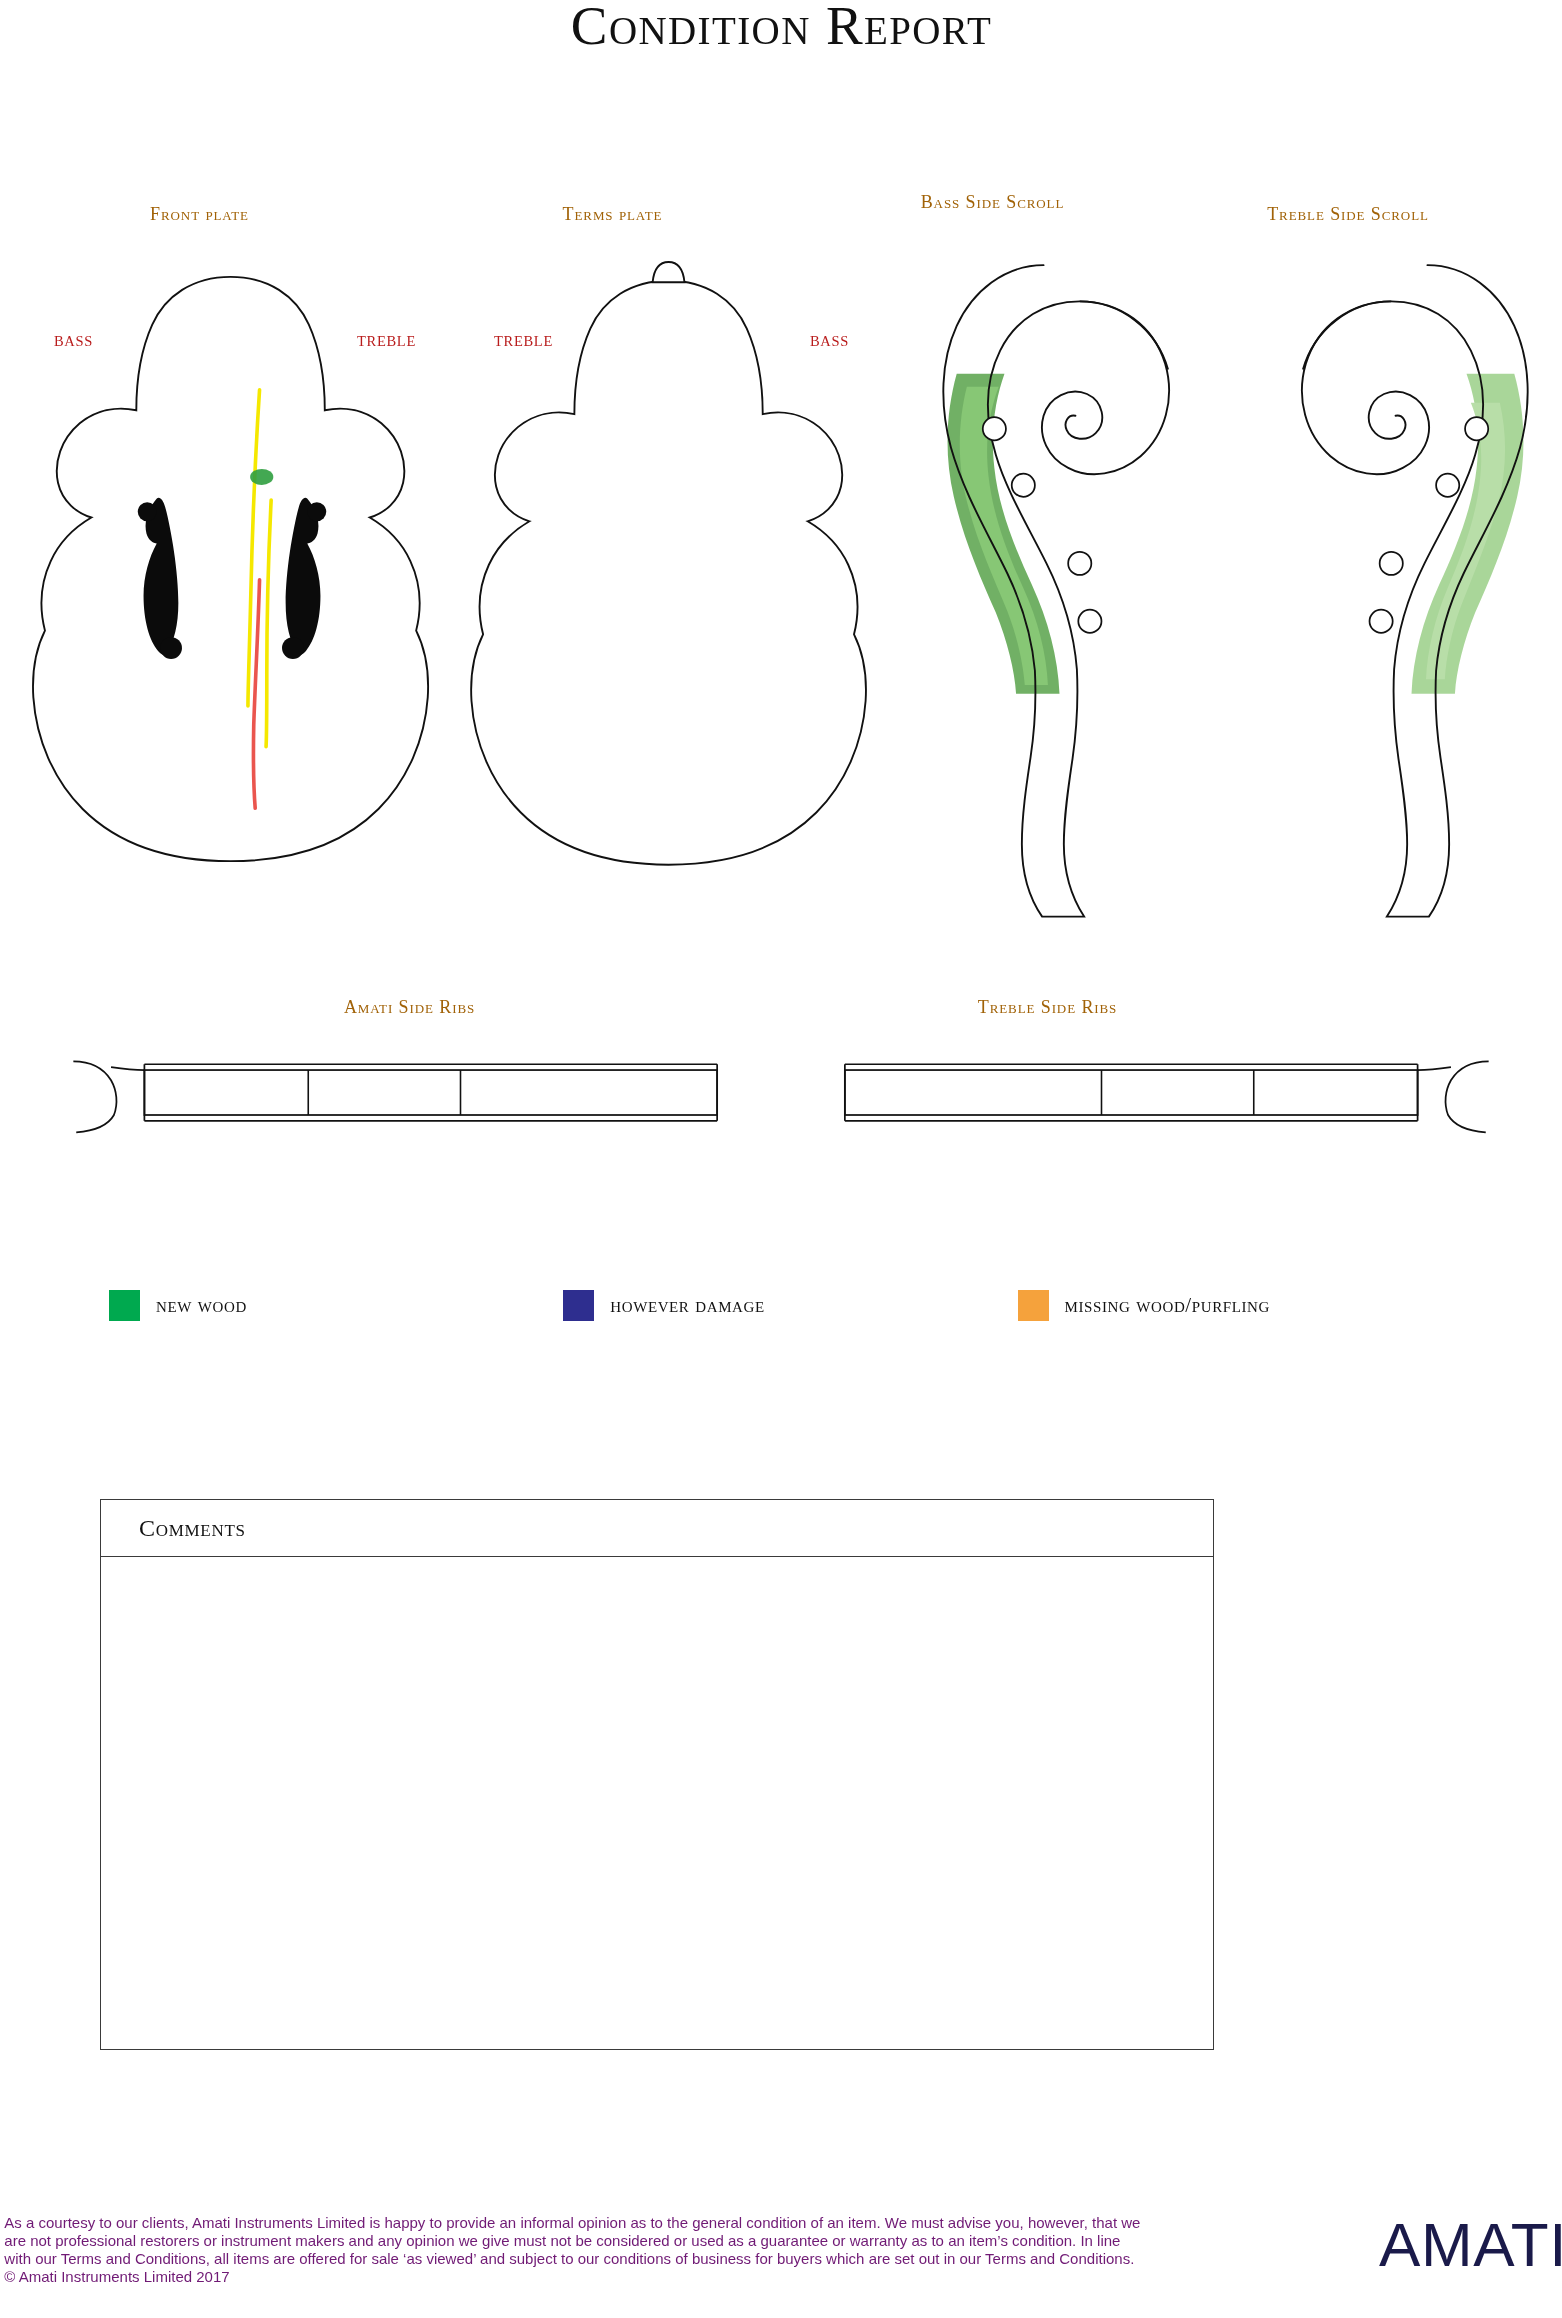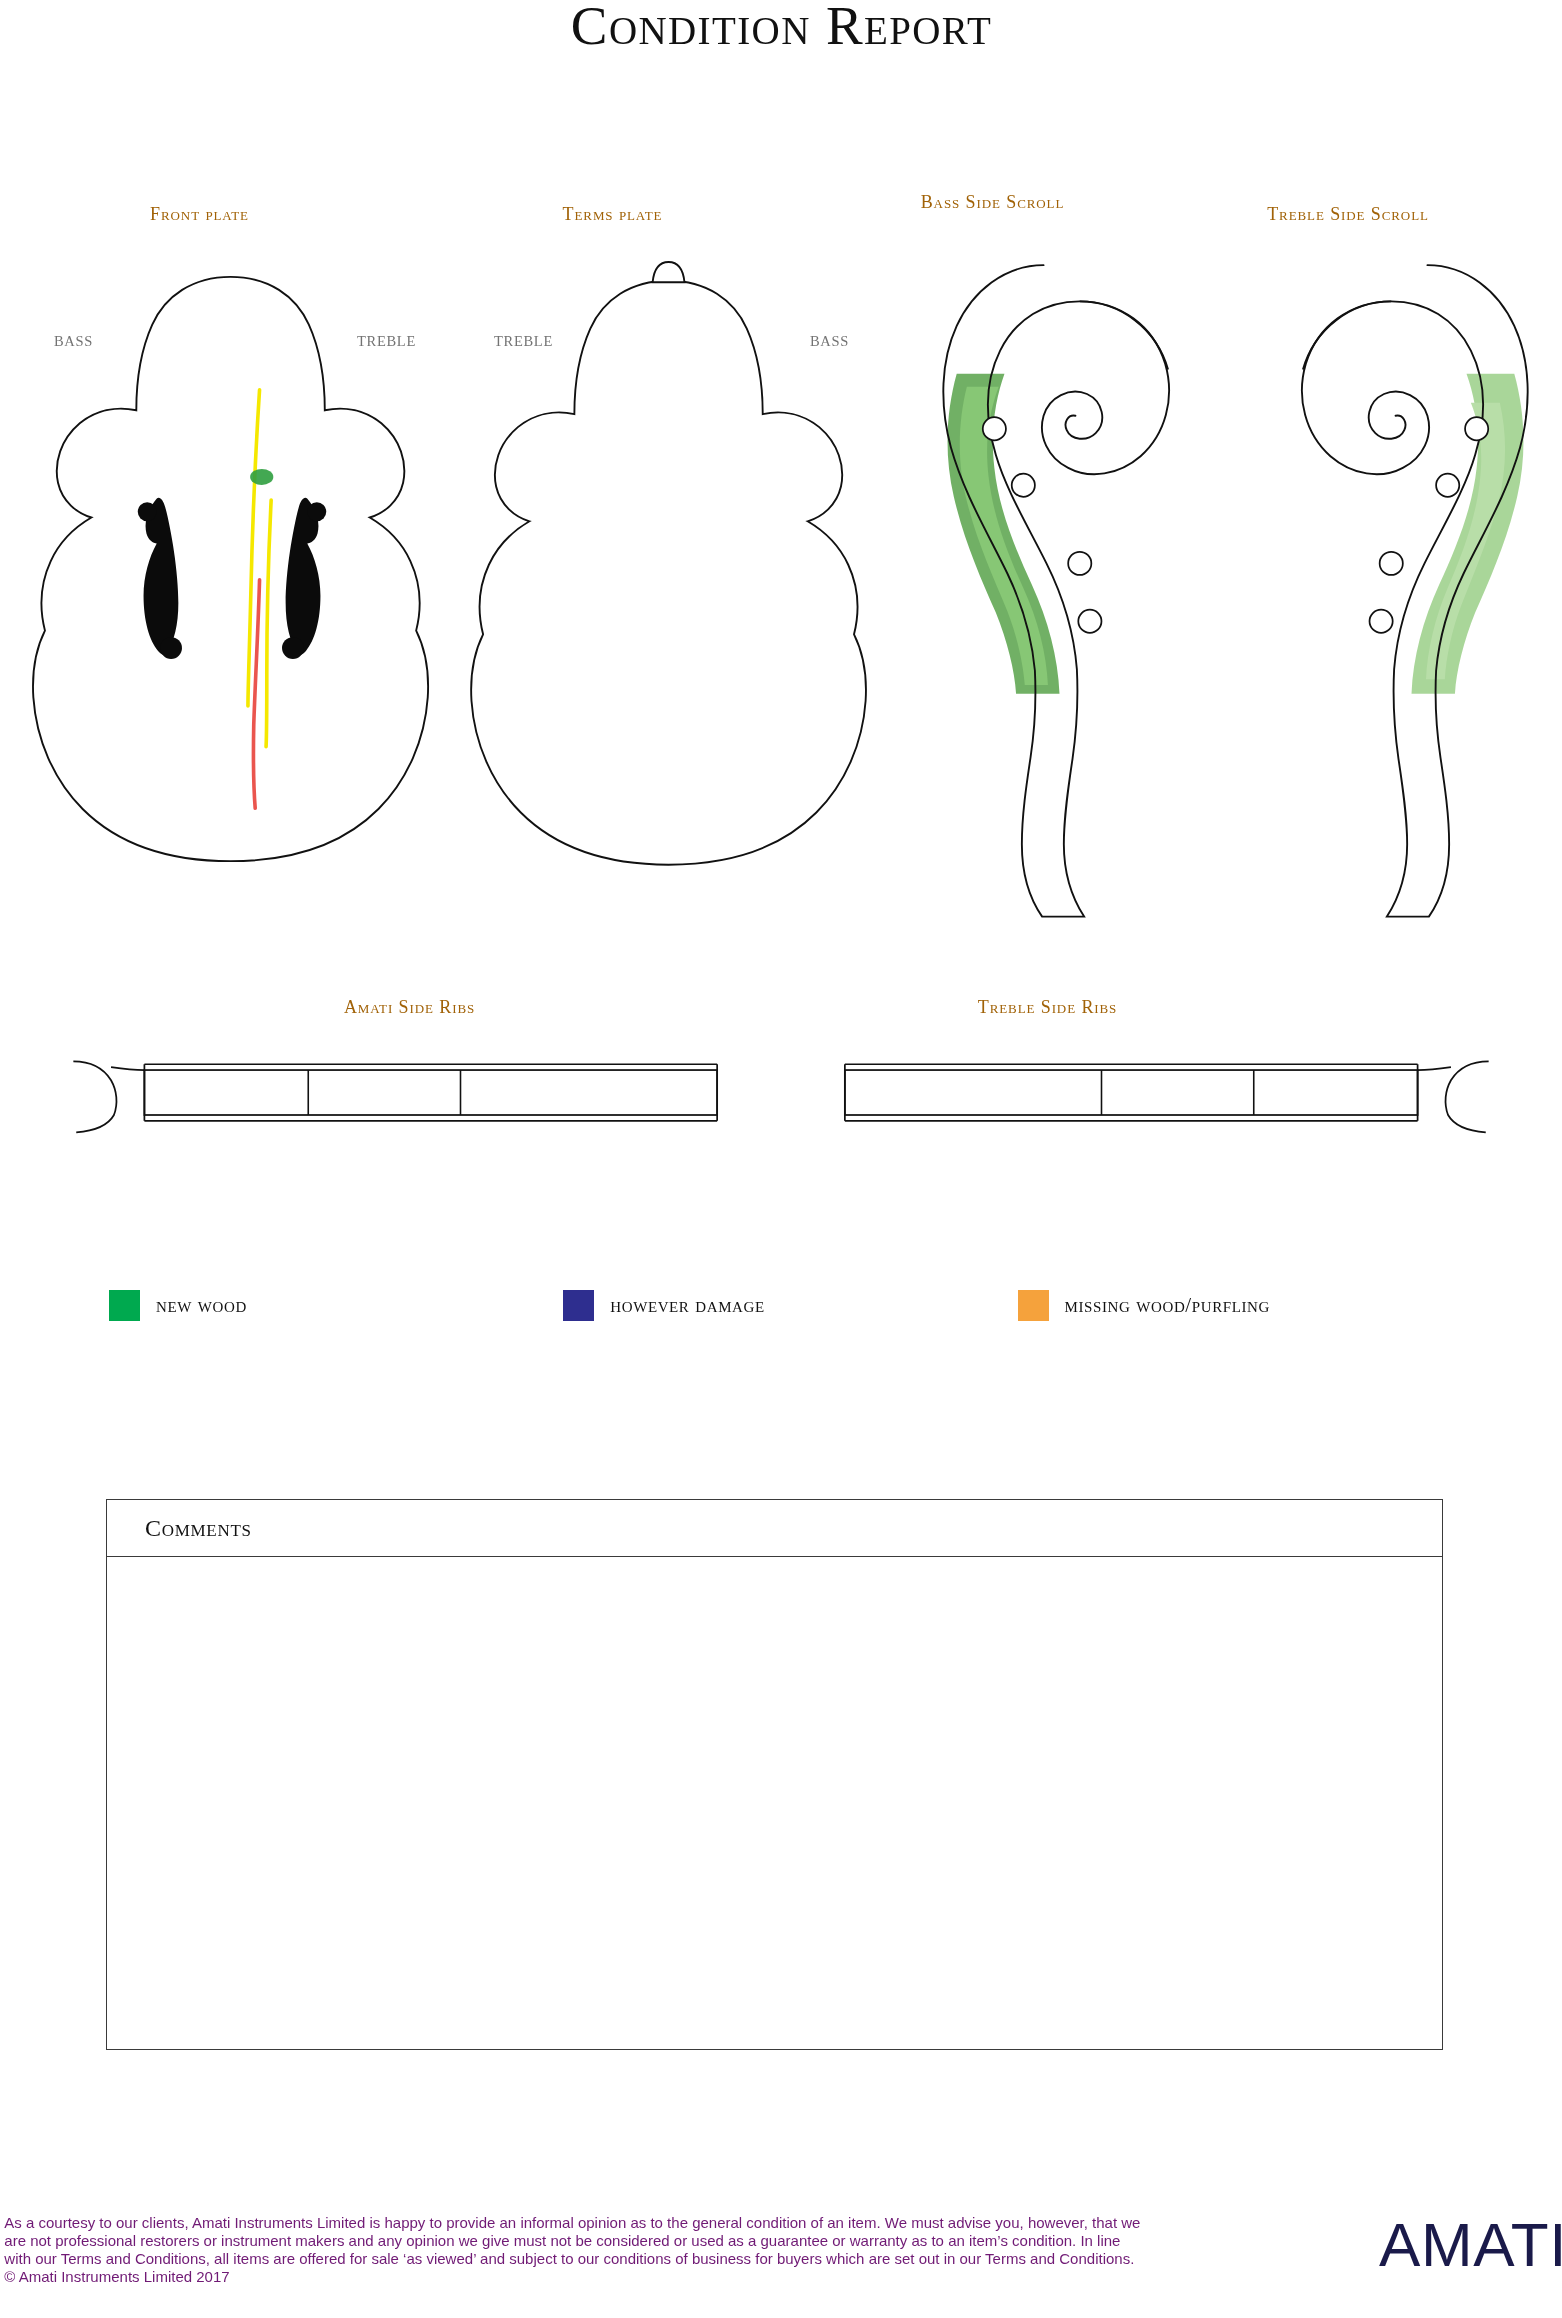--- a/index.html
+++ b/index.html
@@ -45,21 +45,21 @@
     text-align: center;
     white-space: nowrap;
   }
 
   .sidelabel {
     position: absolute;
     font-family: "Liberation Serif", serif;
     font-variant: small-caps;
     font-size: 14.5px;
     letter-spacing: 0.7px;
-    color: #737373;
+    color: #b91c1c;
     white-space: nowrap;
   }
 
   
   .diagram {
     position: absolute;
   }
   .diagram svg { display: block; }
 
   
@@ -90,23 +90,23 @@
     font-size: 21px;
     letter-spacing: 0.6px;
     margin-left: 16px;
     color: #111;
     white-space: nowrap;
   }
 
   
   .comments-box {
     position: absolute;
-    left: 106px;
+    left: 100px;
     top: 1499px;
-    width: 1337px;
+    width: 1114px;
     height: 551px;
     border: 1.4px solid #3a3a3a;
     box-sizing: border-box;
   }
   .comments-head {
     height: 57px;
     border-bottom: 1.4px solid #3a3a3a;
     box-sizing: border-box;
     display: flex;
     align-items: center;

